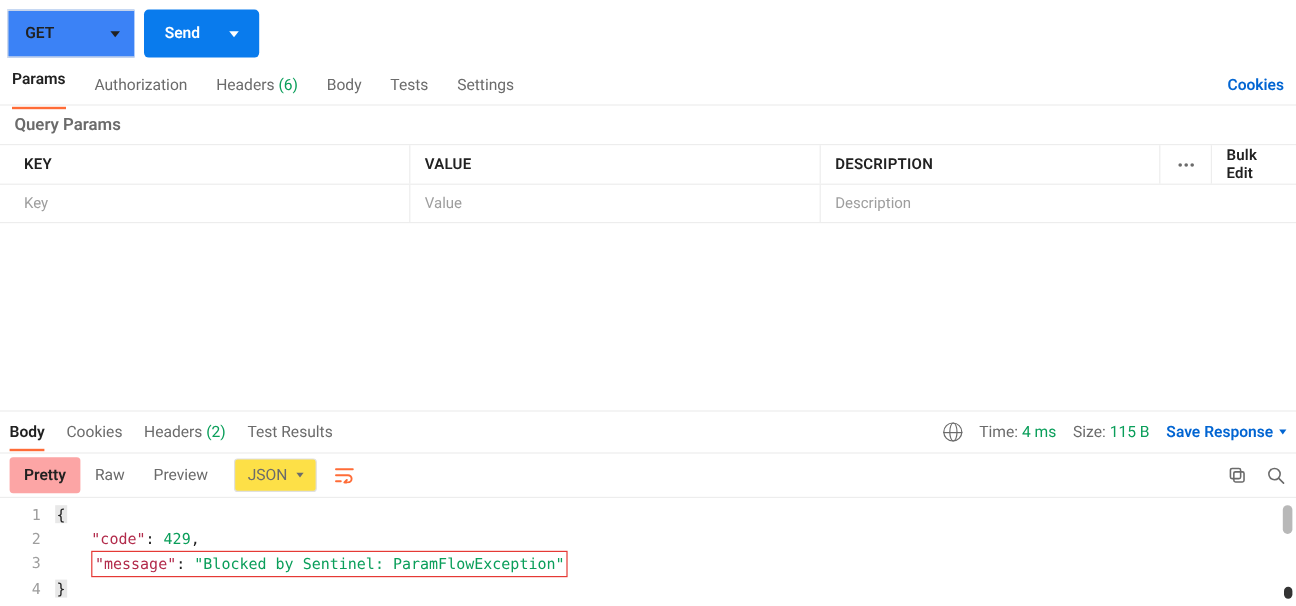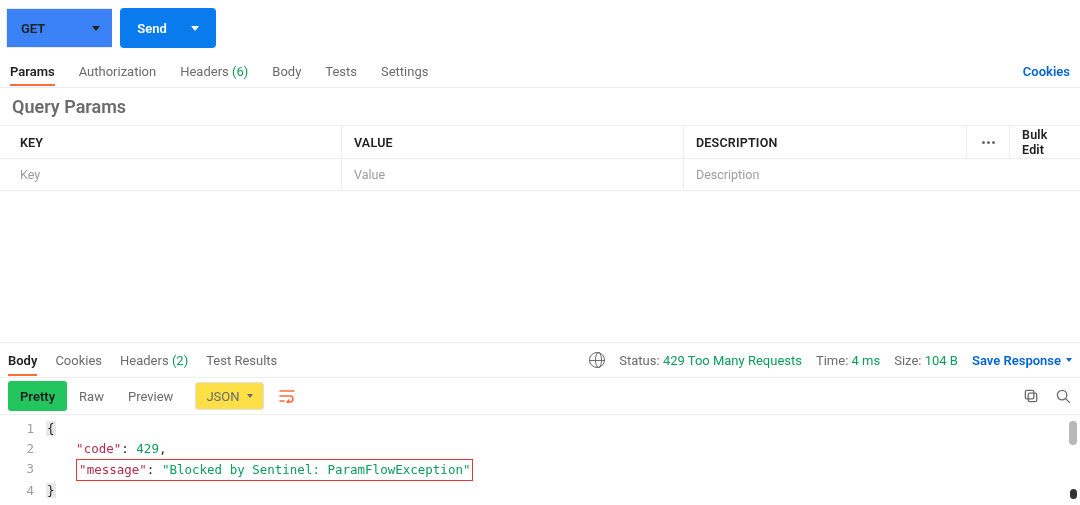--- a/index.html
+++ b/index.html
@@ -6,24 +6,24 @@
 body{font-family:-apple-system,BlinkMacSystemFont,"Segoe UI",Roboto,Helvetica,Arial,sans-serif;font-size:13px;color:#212121;background:#fff;width:1080px;height:505px;overflow:hidden}
 .req-bar{display:flex;align-items:stretch;padding:8px 10px 8px 6px;gap:0}
 .method-dd{width:106px;height:40px;background:#3b82f6;border:1px solid #e8e8e8;border-right:none;display:flex;align-items:center;justify-content:space-between;padding:0 12px 0 14px;font-weight:600;color:#212121}
 .url-input{flex:1;height:40px;border:1px solid #e8e8e8;border-left:none;display:flex;align-items:center;padding:0 12px;color:#212121}
 .send-btn{width:96px;height:40px;background:#097bed;color:#fff;border-radius:4px;display:flex;align-items:center;justify-content:center;margin-left:8px;font-weight:600;gap:24px}
 .chev{width:0;height:0;border-left:4px solid transparent;border-right:4px solid transparent}
 .chev.down{border-top:5px solid currentColor}
 .chev.sm{border-left-width:3px;border-right-width:3px;border-top-width:4px}
 .tabs{display:flex;align-items:center;padding:0 10px;height:32px;border-bottom:1px solid #ededed;gap:24px}
 .tab{color:#6b6b6b;cursor:pointer;padding:6px 0;white-space:nowrap}
-.tab.active{color:#212121;font-weight:600;border-bottom:2px solid #ff6c37;padding-bottom:5px;margin-bottom:-1px}
+.tab.active{color:#212121;font-weight:600;border-bottom:2px solid #ff6c37;padding-bottom:15px;margin-bottom:-1px}
 .tab .count{color:#0a9e5a}
 .cookies-link{margin-left:auto;color:#0265d2;font-weight:600}
-.subhdr{padding:8px 12px;font-weight:600;color:#6b6b6b;font-size:18px}
+.subhdr{padding:8px 12px;font-weight:600;color:#6b6b6b;font-size:14px}
 .tbl{border-top:1px solid #ededed;border-bottom:1px solid #ededed}
 .row{display:flex;align-items:center;height:32px}
 .row+.row{border-top:1px solid #ededed}
 .cell{padding:0 12px;color:#6b6b6b;font-size:12.5px;height:100%;display:flex;align-items:center}
 .cell.key{width:342px;border-right:1px solid #ededed;padding-left:20px}
 .cell.val{width:342px;border-right:1px solid #ededed}
 .cell.desc{flex:1}
 .row.hdr .cell{font-weight:600;color:#212121;letter-spacing:.2px}
 .cell.tools{width:44px;border-left:1px solid #ededed;border-right:1px solid #ededed;justify-content:center;gap:2px}
 .dot{width:3px;height:3px;background:#6b6b6b;border-radius:50%}
@@ -34,21 +34,21 @@
 .rtab.active{color:#212121;font-weight:600;border-bottom:2px solid #ff6c37;padding-bottom:6px;margin-bottom:-1px}
 .rtab .count{color:#0a9e5a}
 .rstatus{margin-left:auto;display:flex;align-items:center;gap:14px;color:#6b6b6b}
 .globe{width:16px;height:16px;border:1.4px solid #6b6b6b;border-radius:50%;position:relative}
 .globe:before{content:"";position:absolute;left:50%;top:-1px;bottom:-1px;width:5px;margin-left:-2.5px;border:1.4px solid #6b6b6b;border-radius:50%}
 .globe:after{content:"";position:absolute;left:-1px;right:-1px;top:50%;height:0;border-top:1.4px solid #6b6b6b}
 .stat-v{color:#0a9e5a}
 .save-link{color:#0265d2;font-weight:600;display:flex;align-items:center;gap:5px}
 .fmt-bar{display:flex;align-items:center;height:38px;padding:0 8px;border-top:1px solid #ededed;border-bottom:1px solid #ededed;gap:0}
 .fmt-btn{height:30px;padding:0 12px;display:flex;align-items:center;color:#6b6b6b;cursor:pointer;border-radius:3px}
-.fmt-btn.active{background:#22c55e;color:#212121;font-weight:600}
+.fmt-btn.active{background:#fca5a5;color:#212121;font-weight:600}
 .json-dd{height:28px;padding:0 10px;background:#fde047;border:1px solid #e0e0e0;display:flex;align-items:center;gap:8px;margin-left:10px;border-radius:3px;color:#6b6b6b}
 .wrap-ic{width:26px;height:26px;display:flex;align-items:center;justify-content:center;margin-left:10px;color:#ff6c37;font-weight:700}
 .wrap-ic svg{width:16px;height:14px}
 .tools-r{margin-left:auto;display:flex;gap:14px;color:#6b6b6b}
 .copy-ic,.search-ic{width:18px;height:18px;display:flex;align-items:center;justify-content:center}
 .code{font-family:ui-monospace,SFMono-Regular,Menlo,Consolas,monospace;font-size:12.5px;padding:4px 0;line-height:20px;position:relative}
 .ln{display:flex;align-items:flex-start}
 .gut{width:46px;text-align:right;padding-right:12px;color:#9e9e9e;user-select:none}
 .src{white-space:pre}
 .k{color:#b22b4b}
@@ -110,23 +110,22 @@
   <div class="rtabs">
     <span class="rtab active">Body</span>
     <span class="rtab">Cookies</span>
     <span class="rtab">
       <span>Headers</span>
       <span class="count">(2)</span>
     </span>
     <span class="rtab">Test Results</span>
     <div class="rstatus">
       <span class="globe"></span>
-      <span><span>Status:</span> <span class="stat-v">429 Too Many Requests</span></span>
       <span><span>Time:</span> <span class="stat-v">4 ms</span></span>
-      <span><span>Size:</span> <span class="stat-v">104 B</span></span>
+      <span><span>Size:</span> <span class="stat-v">115 B</span></span>
       <span class="save-link">
         <span>Save Response</span>
         <span class="chev down sm"></span>
       </span>
     </div>
   </div>
 
   <div class="fmt-bar">
     <span class="fmt-btn active">Pretty</span>
     <span class="fmt-btn">Raw</span>

